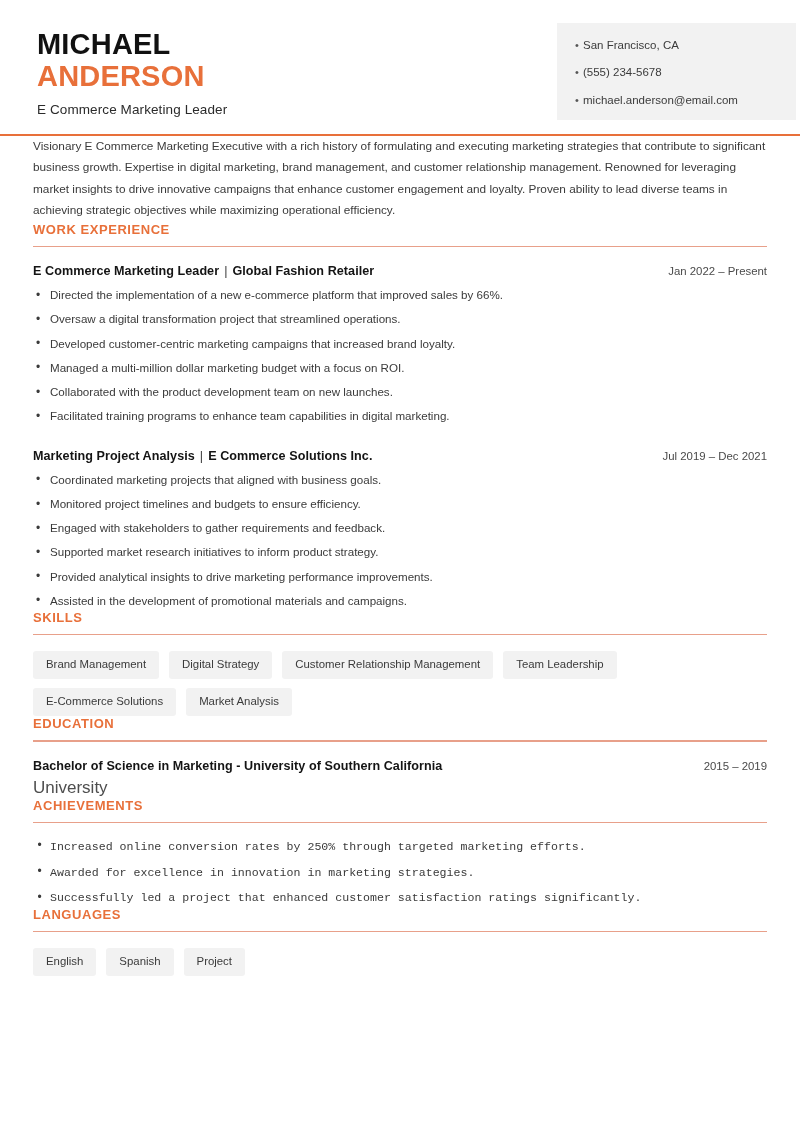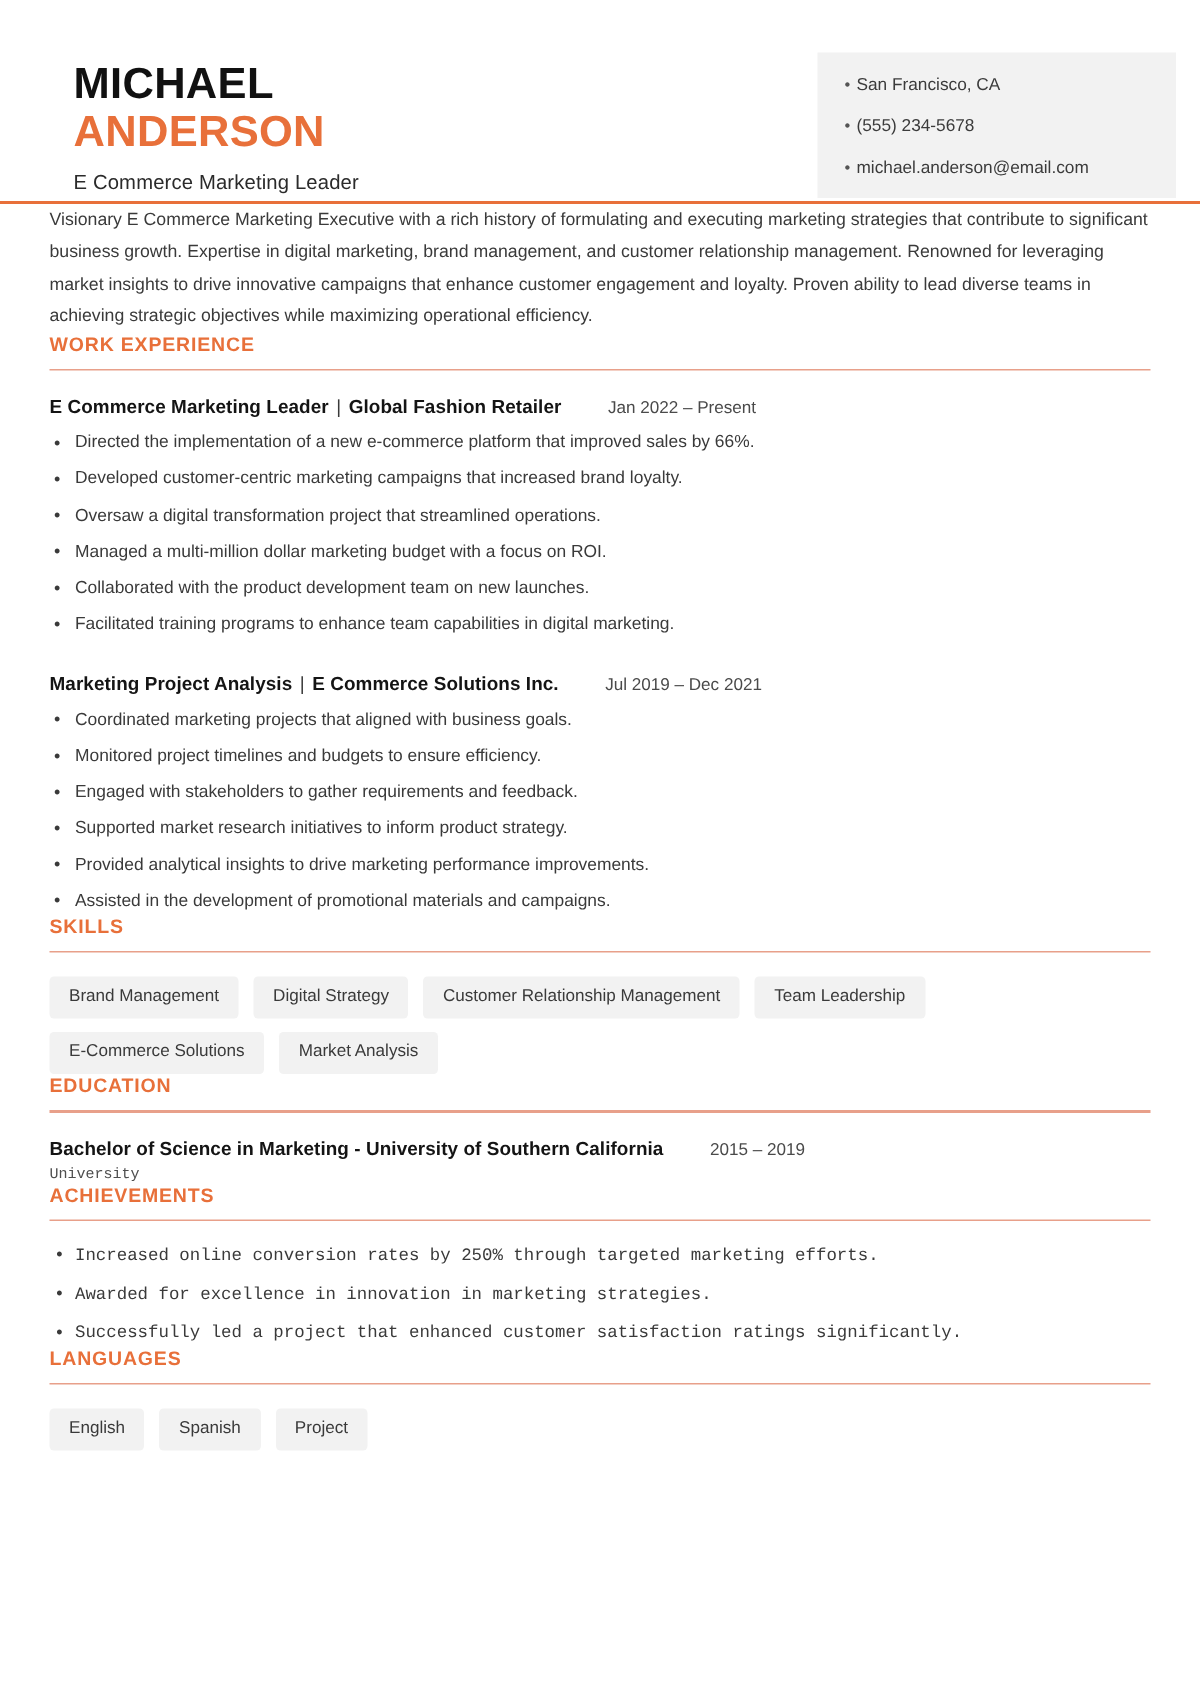--- a/index.html
+++ b/index.html
@@ -19,21 +19,21 @@
     background: #ffffff;
     overflow: hidden;
   }
 
   
   .header {
     position: relative;
     display: flex;
     align-items: flex-start;
     justify-content: space-between;
-    padding: 16px;
+    padding: 4px;
     height: 136px;
   }
 
   .header-left {
     padding: 24px 0 0 33px;
   }
 
   .name-first {
     font-size: 29px;
     font-weight: 700;
@@ -124,21 +124,21 @@
     width: 734px;
   }
 
   
   .entry { margin-top: 17px; }
   .entry.second { margin-top: 24px; }
 
   .entry-head {
     display: flex;
     align-items: baseline;
-    justify-content: flex-start;
+    justify-content: space-between;
     gap: 17px;
   }
 
   .entry-title {
     font-size: 12.6px;
     font-weight: 700;
     color: #141414;
     letter-spacing: 0.05px;
   }
 
@@ -151,23 +151,22 @@
 
   .entry-date {
     font-size: 11.4px;
     color: #4a4a4a;
     white-space: nowrap;
     padding-left: 14px;
   }
 
   .entry-sub {
     margin-top: 5px;
-    font-size: 10px;
+    font-size: 17px;
     color: #4e4e4e;
-    font-family: Liberation Mono, monospace;
   }
 
   .bullets {
     margin-top: 9px;
     list-style: none;
   }
 
   .bullets li {
     position: relative;
     padding-left: 17px;
@@ -250,22 +249,22 @@
 
       <div class="entry">
         <div class="entry-head">
           <div class="entry-title">
             <span>E Commerce Marketing Leader</span><span class="entry-sep">|</span><span>Global Fashion Retailer</span>
           </div>
           <div class="entry-date">Jan 2022 – Present</div>
         </div>
         <ul class="bullets">
           <li>Directed the implementation of a new e-commerce platform that improved sales by 66%.</li>
+          <li>Oversaw a digital transformation project that streamlined operations.</li>
           <li>Developed customer-centric marketing campaigns that increased brand loyalty.</li>
-          <li>Oversaw a digital transformation project that streamlined operations.</li>
           <li>Managed a multi-million dollar marketing budget with a focus on ROI.</li>
           <li>Collaborated with the product development team on new launches.</li>
           <li>Facilitated training programs to enhance team capabilities in digital marketing.</li>
         </ul>
       </div>
 
       <div class="entry second">
         <div class="entry-head">
           <div class="entry-title">
             <span>Marketing Project Analysis</span><span class="entry-sep">|</span><span>E Commerce Solutions Inc.</span>

